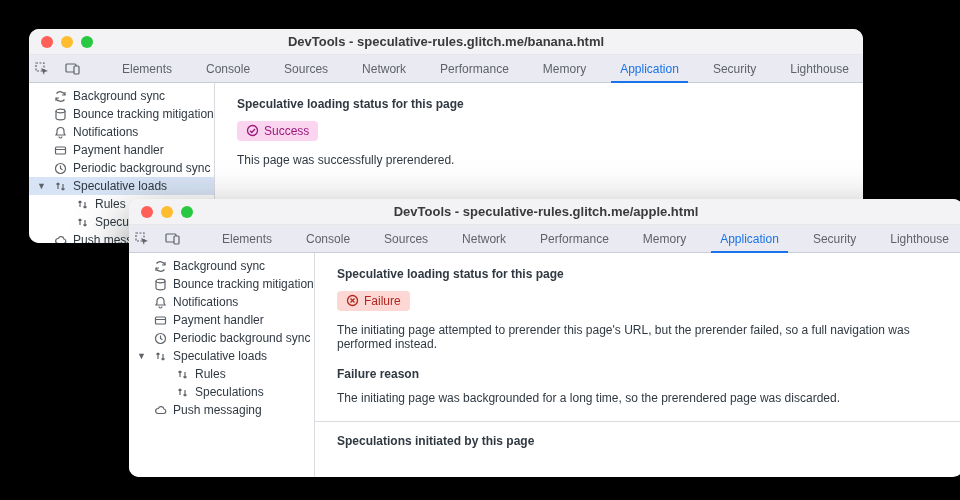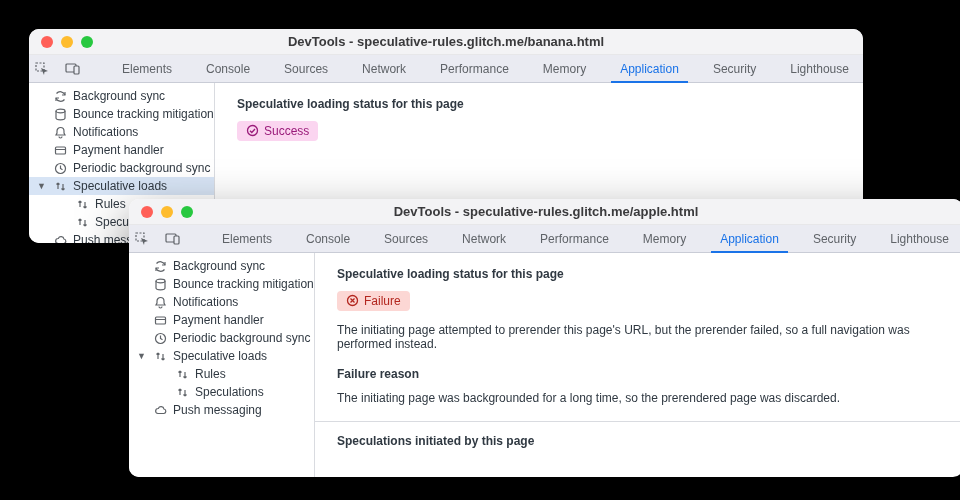--- a/index.html
+++ b/index.html
@@ -261,20 +261,21 @@
       <div class="h">Speculative loading status for this page</div>
       <div class="badge success">
         <span class="bicon">
             <svg width="13" height="13" viewBox="0 0 13 13" fill="none" stroke="#9a1b7a" stroke-width="1.3">
               <circle cx="6.5" cy="6.5" r="5"></circle>
               <path d="M4 6.7 5.8 8.5 9 5"></path>
             </svg>
           </span>
         <span>Success</span>
       </div>
+      <div class="para">This page was successfully prerendered.</div>
     </div>
   </div>
 </div>
 
 <div class="window w2">
   <div class="titlebar">
     <div class="traffic">
       <div class="dot r"></div>
       <div class="dot y"></div>
       <div class="dot g"></div>

